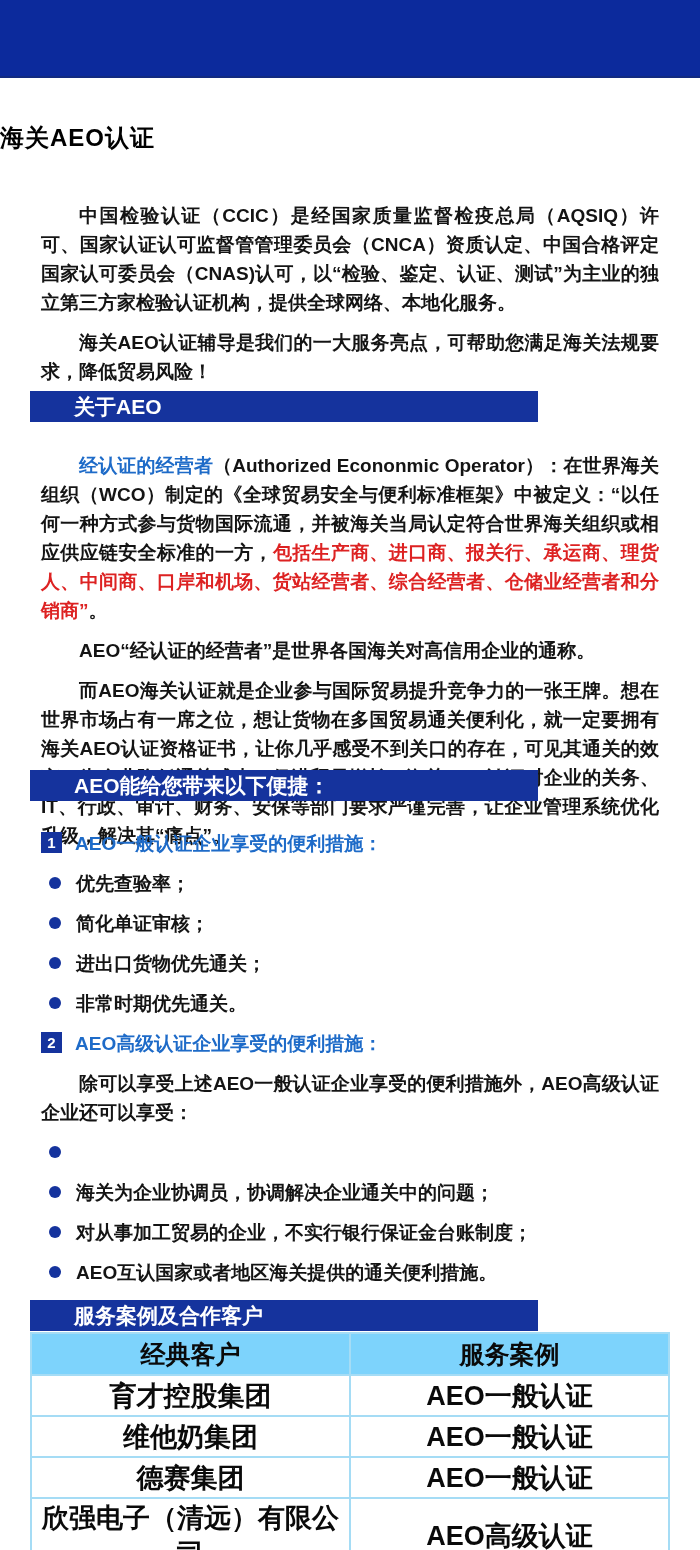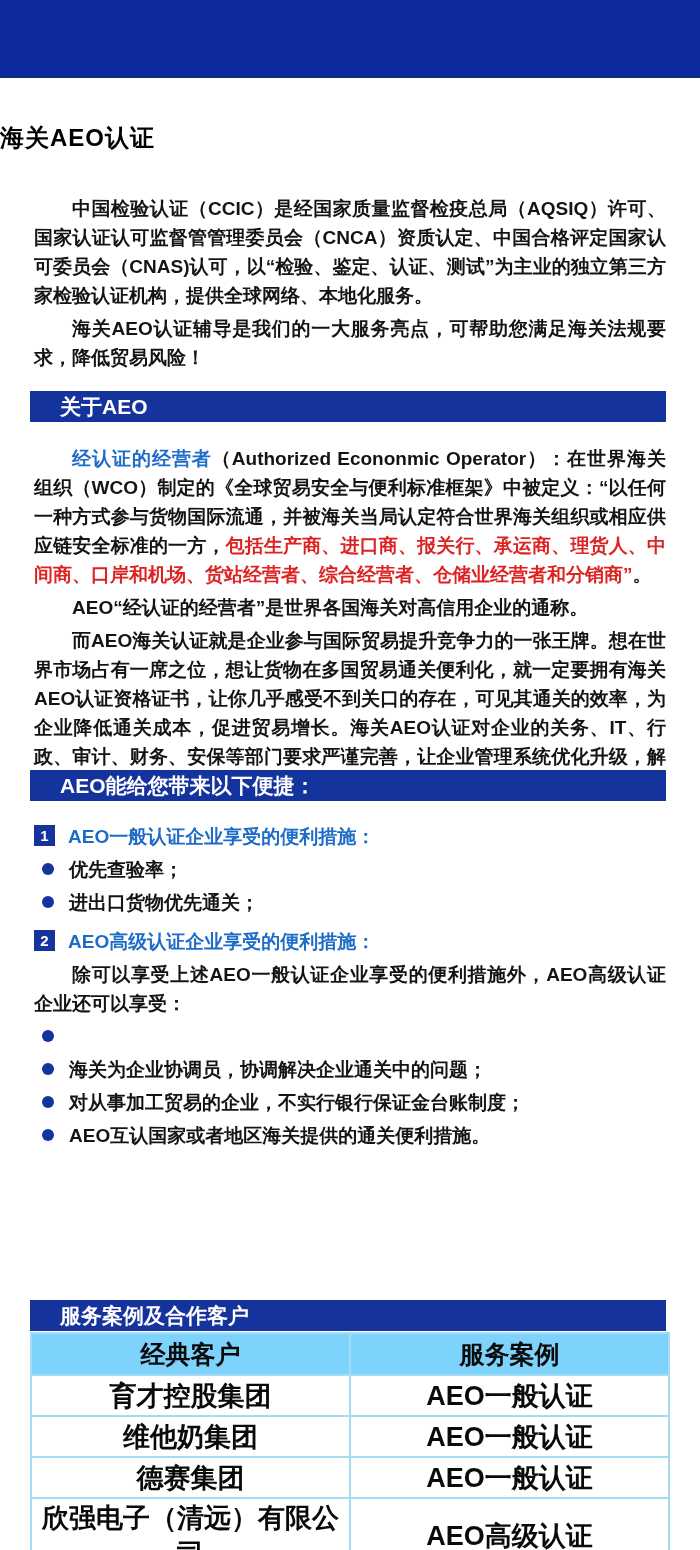--- a/index.html
+++ b/index.html
@@ -17,29 +17,29 @@
   .page-title {
     position:absolute; left:0; top:114px; width:556px;
     font-size:24px; font-weight:bold; color:#000;
     line-height:48px; letter-spacing:1px;
   }
   .txtblock {
     position:absolute; left:30px; width:640px;
     font-size:19px; line-height:29px; font-weight:bold;
     text-align:justify; color:#141414;
   }
-  .txtblock p { margin:4px; }
+  .txtblock p { margin:11px; }
   .ind { text-indent:2em; }
   .blue { color:#1e6bc8; }
   .red  { color:#dd2222; }
   .bar {
-    position:absolute; left:30px; width:636px; height:31px;
+    position:absolute; left:30px; width:508px; height:31px;
     background:#15339d; color:#ffffff;
     font-size:21px; font-weight:bold; line-height:31px;
-    padding-left:30px;
+    padding-left:44px;
   }
   .intro    { top:190px; }
   .about    { top:440px; }
   .bar1     { top:391px; }
   .bar2     { top:770px; }
   .bar3     { top:1288px;margin-top:12px; }
   .benefits { top:818px; }
   .group-label-row { margin:0 0 8px 0; line-height:29px; font-size:19px; }
   .group-label-row.second { margin-top:10px; margin-bottom:0; }
   .num-badge {
@@ -87,21 +87,23 @@
   <p class="ind">AEO“经认证的经营者”是世界各国海关对高信用企业的通称。</p>
   <p class="ind">而AEO海关认证就是企业参与国际贸易提升竞争力的一张王牌。想在世界市场占有一席之位，想让货物在多国贸易通关便利化，就一定要拥有海关AEO认证资格证书，让你几乎感受不到关口的存在，可见其通关的效率，为企业降低通关成本，促进贸易增长。海关AEO认证对企业的关务、IT、行政、审计、财务、安保等部门要求严谨完善，让企业管理系统优化升级，解决其“痛点”。</p>
 </div>
 
 <div class="bar bar2">AEO能给您带来以下便捷：</div>
 
 <div class="txtblock benefits">
   <p class="group-label-row"><span class="num-badge">1</span><span class="group-label">AEO一般认证企业享受的便利措施：</span></p>
 
   <p class="b-item"><span class="bullet"></span><span>优先查验率；</span></p>
+  <p class="b-item"><span class="bullet"></span><span>简化单证审核；</span></p>
   <p class="b-item"><span class="bullet"></span><span>进出口货物优先通关；</span></p>
+  <p class="b-item"><span class="bullet"></span><span>非常时期优先通关。</span></p>
 
   <p class="group-label-row second"><span class="num-badge">2</span><span class="group-label">AEO高级认证企业享受的便利措施：</span></p>
 
   <p class="ind b-para">除可以享受上述AEO一般认证企业享受的便利措施外，AEO高级认证企业还可以享受：</p>
 
   <p class="b-item"><span class="bullet"></span></p>
   <p class="b-item"><span class="bullet"></span><span>海关为企业协调员，协调解决企业通关中的问题；</span></p>
   <p class="b-item"><span class="bullet"></span><span>对从事加工贸易的企业，不实行银行保证金台账制度；</span></p>
   <p class="b-item"><span class="bullet"></span><span>AEO互认国家或者地区海关提供的通关便利措施。</span></p>
 </div>

